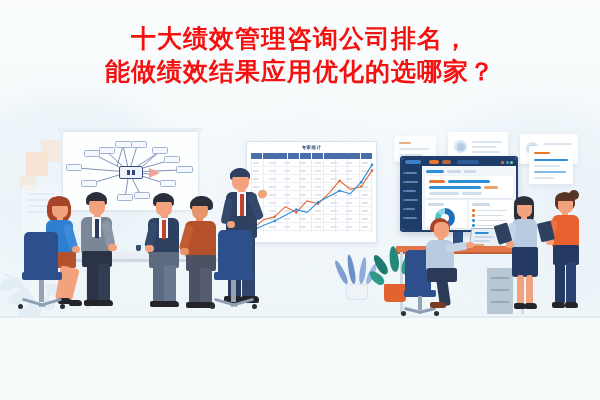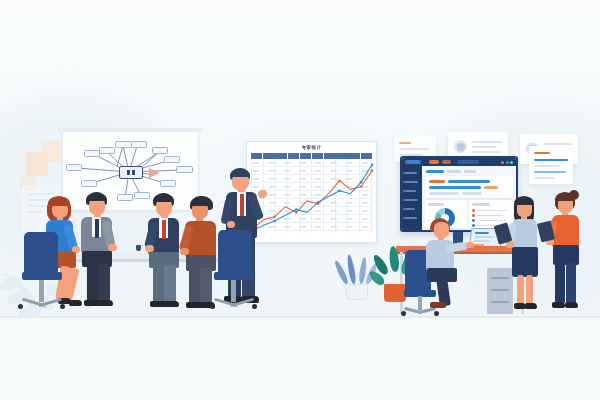--- a/index.html
+++ b/index.html
@@ -660,15 +660,17 @@
     <div class="cloth" style="left:12px;top:70px;width:10px;height:42px;background:#243a63;border-radius:3px;"></div>
     <div class="cloth" style="left:23px;top:70px;width:10px;height:42px;background:#2b4272;border-radius:3px;"></div>
     <div class="shoe" style="left:9px;top:110px;width:13px;height:6px;"></div>
     <div class="shoe" style="left:22px;top:110px;width:13px;height:6px;"></div>
   </div>
 
   <div class="floorline" style="top:316px;"></div>
   <div class="floor"></div>
 
   <div class="title">
+    <span>十大绩效管理咨询公司排名，</span>
+    <span class="l2">能做绩效结果应用优化的选哪家？</span>
   </div>
 
 </div>
 
 </body></html>

